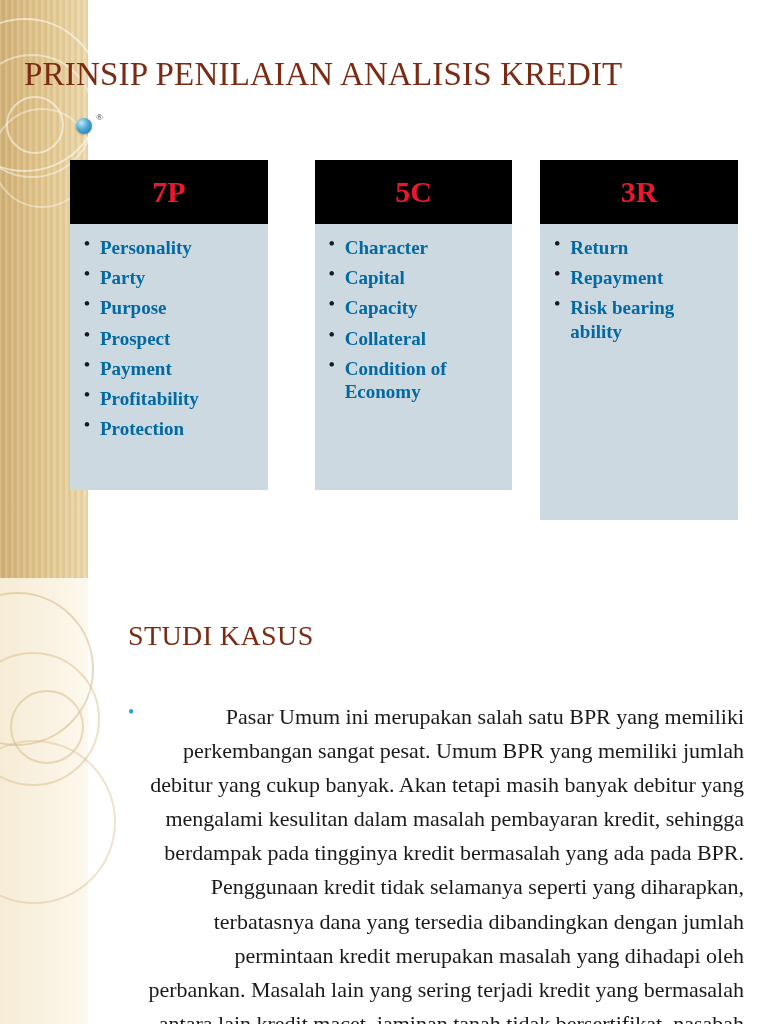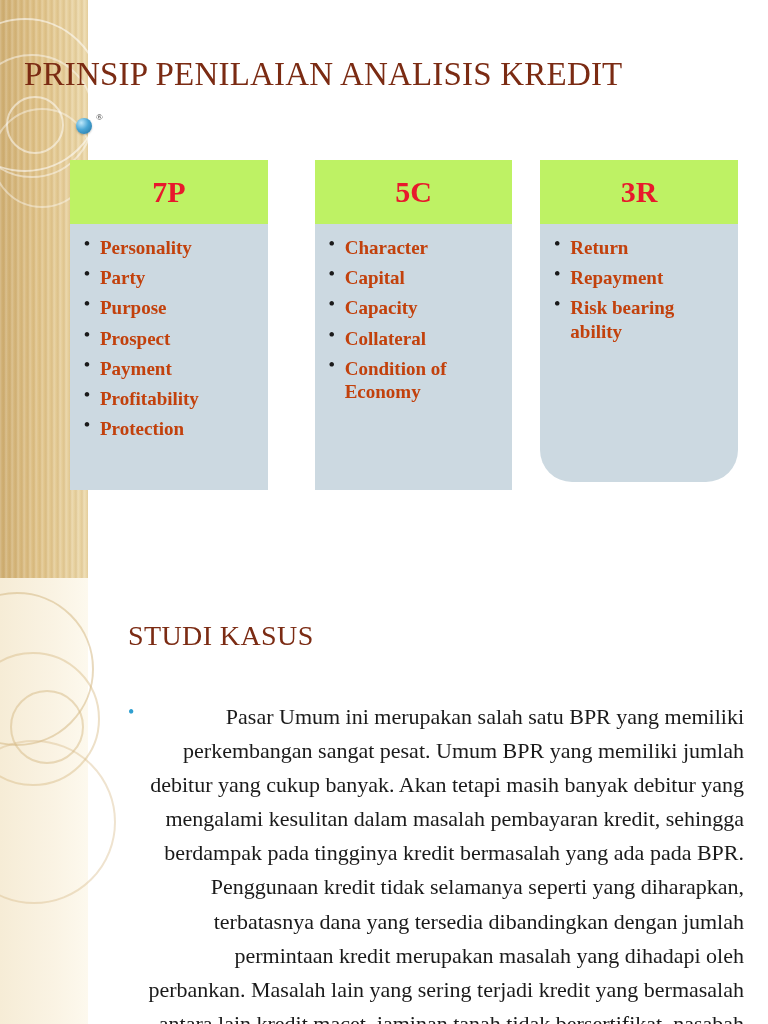--- a/index.html
+++ b/index.html
@@ -115,21 +115,21 @@
     display: flex;
     gap: 28px;
   }
   .col {
     width: 204px;
     background: #ccd9e1;
     display: flex;
     flex-direction: column;
   }
   .col-head {
-    background: #bef264;
+    background: #000000;
     height: 64px;
     display: flex;
     align-items: center;
     justify-content: center;
   }
   .col-head-text {
     color: #e8192c;
     font-size: 30px;
     font-weight: bold;
     font-family: "Liberation Serif", serif;
@@ -142,38 +142,38 @@
   .col ul {
     list-style: none;
     margin: 0;
     padding: 0;
   }
   .col li {
     position: relative;
     padding-left: 22px;
     font-size: 19px;
     font-weight: bold;
-    color: #c2410c;
+    color: #0369a1;
     line-height: 1.22;
     margin-bottom: 7px;
     font-family: "Liberation Serif", serif;
   }
   .col li::before {
     content: "•";
     position: absolute;
     left: 6px;
     top: -2px;
     font-size: 17px;
     color: #1a1a1a;
   }
 
   
   .col-7p { height: 330px; }
   .col-5c { height: 330px; margin-left: 19px; }
-  .col-3r { height: 322px; border-radius: 32px; }
+  .col-3r { height: 360px; }
 
   
   .section-title {
     position: absolute;
     left: 128px;
     top: 620px;
     font-size: 28px;
     color: #7b2b13;
     letter-spacing: 0.4px;
   }

